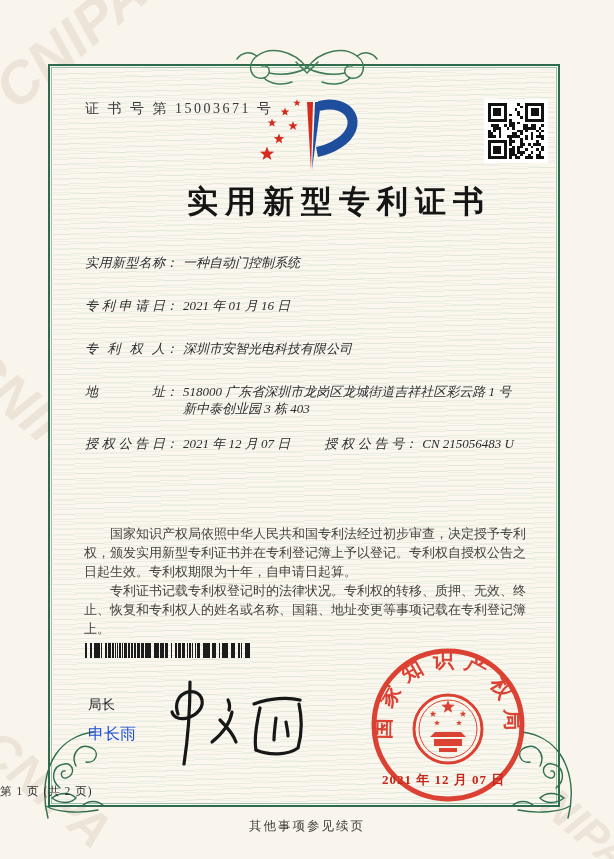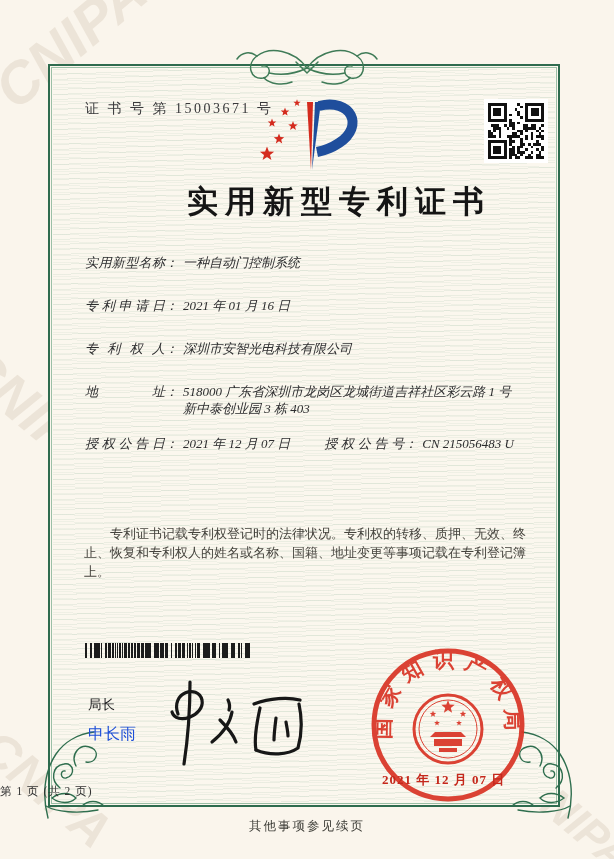--- a/index.html
+++ b/index.html
@@ -278,20 +278,21 @@
     </div>
     <div class="row row-addr">
       <span class="lab">地 址</span><span class="colon">：</span><span class="val"><span>518000 广东省深圳市龙岗区龙城街道吉祥社区彩云路 1 号</span><br><span>新中泰创业园 3 栋 403</span></span>
     </div>
     <div class="row row-grant">
       <span class="lab">授权公告日</span><span class="colon">：</span><span class="val">2021 年 12 月 07 日</span><span class="pair2"><span class="lab2">授权公告号</span><span class="colon">：</span><span class="val">CN 215056483 U</span></span>
     </div>
   </div>
 
   <div class="body-text">
+    <p>国家知识产权局依照中华人民共和国专利法经过初步审查，决定授予专利权，颁发实用新型专利证书并在专利登记簿上予以登记。专利权自授权公告之日起生效。专利权期限为十年，自申请日起算。</p>
     <p>专利证书记载专利权登记时的法律状况。专利权的转移、质押、无效、终止、恢复和专利权人的姓名或名称、国籍、地址变更等事项记载在专利登记簿上。</p>
   </div>
 
   <div class="barcode"><svg width="168" height="15" viewBox="0 0 168 15">
         <rect x="0" y="0" width="2" height="15"></rect>
         <rect x="5" y="0" width="2" height="15"></rect>
         <rect x="9" y="0" width="3" height="15"></rect>
         <rect x="12" y="0" width="3" height="15"></rect>
         <rect x="16" y="0" width="1" height="15"></rect>
         <rect x="20" y="0" width="2" height="15"></rect>

